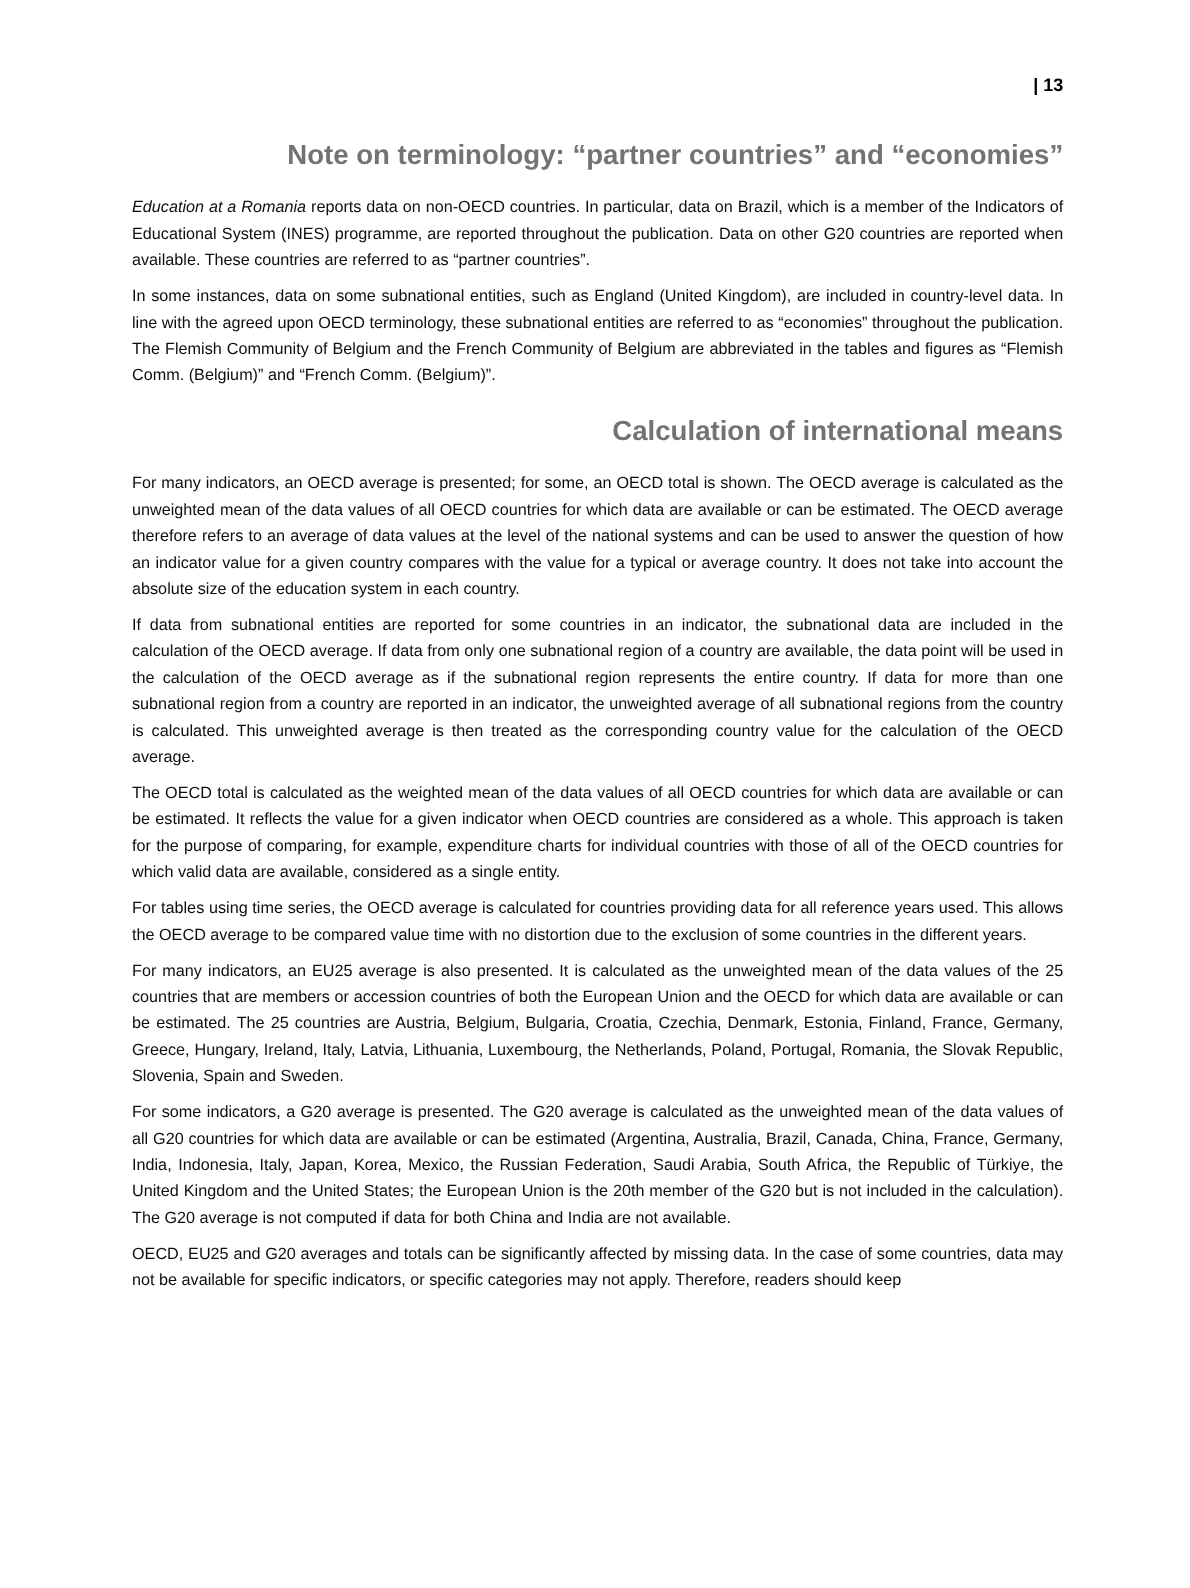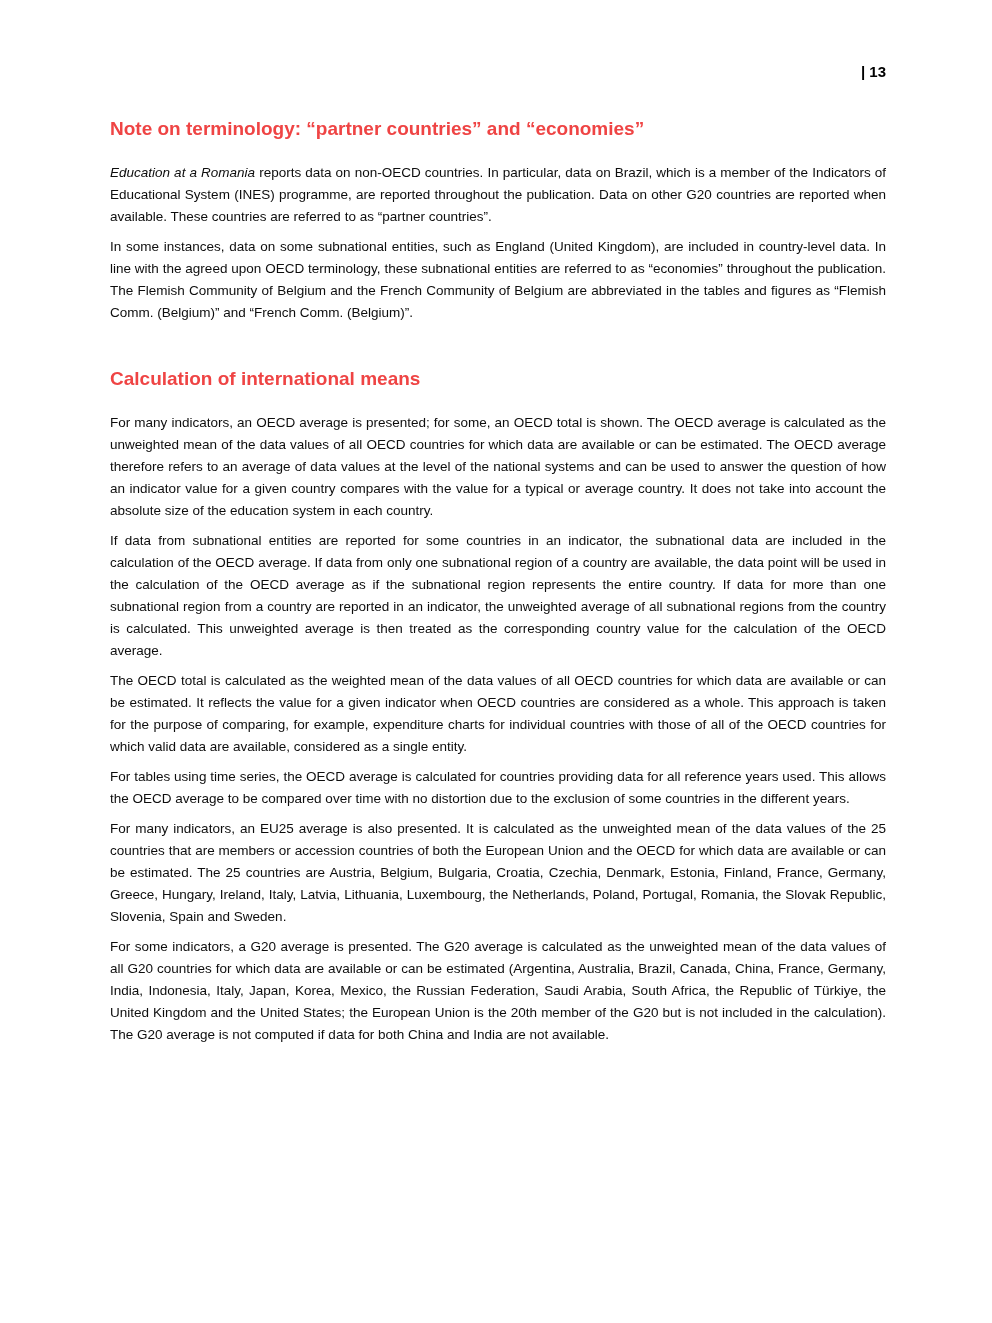--- a/index.html
+++ b/index.html
@@ -25,27 +25,28 @@
   .page-number {
     padding-top: 62px;
     text-align: right;
     font-size: 15px;
     font-weight: bold;
     color: #000000;
     line-height: 20px;
   }
   .section-heading {
     margin: 34px 0 0 0;
-    font-size: 19px;
+    font-size: 23px;
     font-weight: bold;
     line-height: 26px;
-    color: #ef4444;
+    color: #737373;
+    text-align: right;
   }
   .section-heading.second {
-    margin-top: 42px;
+    margin-top: 22px;
   }
   p.body-text {
     margin: 0 0 8px 0;
     font-size: 13.5px;
     line-height: 22px;
     text-align: justify;
     color: #0d0d0d;
   }
   p.body-text.first-after-heading {
     margin-top: 20px;
@@ -77,24 +78,25 @@
     <p class="body-text">In some instances, data on some subnational entities, such as England (United Kingdom), are included in country-level data. In line with the agreed upon OECD terminology, these subnational entities are referred to as “economies” throughout the publication. The Flemish Community of Belgium and the French Community of Belgium are abbreviated in the tables and figures as “Flemish Comm. (Belgium)” and “French Comm. (Belgium)”.</p>
 
     <h1 class="section-heading second">Calculation of international means</h1>
 
     <p class="body-text first-after-heading">For many indicators, an OECD average is presented; for some, an OECD total is shown. The OECD average is calculated as the unweighted mean of the data values of all OECD countries for which data are available or can be estimated. The OECD average therefore refers to an average of data values at the level of the national systems and can be used to answer the question of how an indicator value for a given country compares with the value for a typical or average country. It does not take into account the absolute size of the education system in each country.</p>
 
     <p class="body-text">If data from subnational entities are reported for some countries in an indicator, the subnational data are included in the calculation of the OECD average. If data from only one subnational region of a country are available, the data point will be used in the calculation of the OECD average as if the subnational region represents the entire country. If data for more than one subnational region from a country are reported in an indicator, the unweighted average of all subnational regions from the country is calculated. This unweighted average is then treated as the corresponding country value for the calculation of the OECD average.</p>
 
     <p class="body-text">The OECD total is calculated as the weighted mean of the data values of all OECD countries for which data are available or can be estimated. It reflects the value for a given indicator when OECD countries are considered as a whole. This approach is taken for the purpose of comparing, for example, expenditure charts for individual countries with those of all of the OECD countries for which valid data are available, considered as a single entity.</p>
 
-    <p class="body-text">For tables using time series, the OECD average is calculated for countries providing data for all reference years used. This allows the OECD average to be compared over time with no distortion due to the exclusion of some countries in the different years.</p>
+    <p class="body-text">For tables using time series, the OECD average is calculated for countries providing data for all reference years used. This allows the OECD average to be compared value time with no distortion due to the exclusion of some countries in the different years.</p>
 
     <p class="body-text">For many indicators, an EU25 average is also presented. It is calculated as the unweighted mean of the data values of the 25 countries that are members or accession countries of both the European Union and the OECD for which data are available or can be estimated. The 25 countries are Austria, Belgium, Bulgaria, Croatia, Czechia, Denmark, Estonia, Finland, France, Germany, Greece, Hungary, Ireland, Italy, Latvia, Lithuania, Luxembourg, the Netherlands, Poland, Portugal, Romania, the Slovak Republic, Slovenia, Spain and Sweden.</p>
 
 
     <p class="body-text">For some indicators, a G20 average is presented. The G20 average is calculated as the unweighted mean of the data values of all G20 countries for which data are available or can be estimated (Argentina, Australia, Brazil, Canada, China, France, Germany, India, Indonesia, Italy, Japan, Korea, Mexico, the Russian Federation, Saudi Arabia, South Africa, the Republic of Türkiye, the United Kingdom and the United States; the European Union is the 20th member of the G20 but is not included in the calculation). The G20 average is not computed if data for both China and India are not available.</p>
 
+    <p class="body-text">OECD, EU25 and G20 averages and totals can be significantly affected by missing data. In the case of some countries, data may not be available for specific indicators, or specific categories may not apply. Therefore, readers should keep</p>
 
   </div>
 
   <div class="footer">EDUCATION AT A GLANCE 2025 © OECD 2025</div>
 </div>
 
 </body></html>

